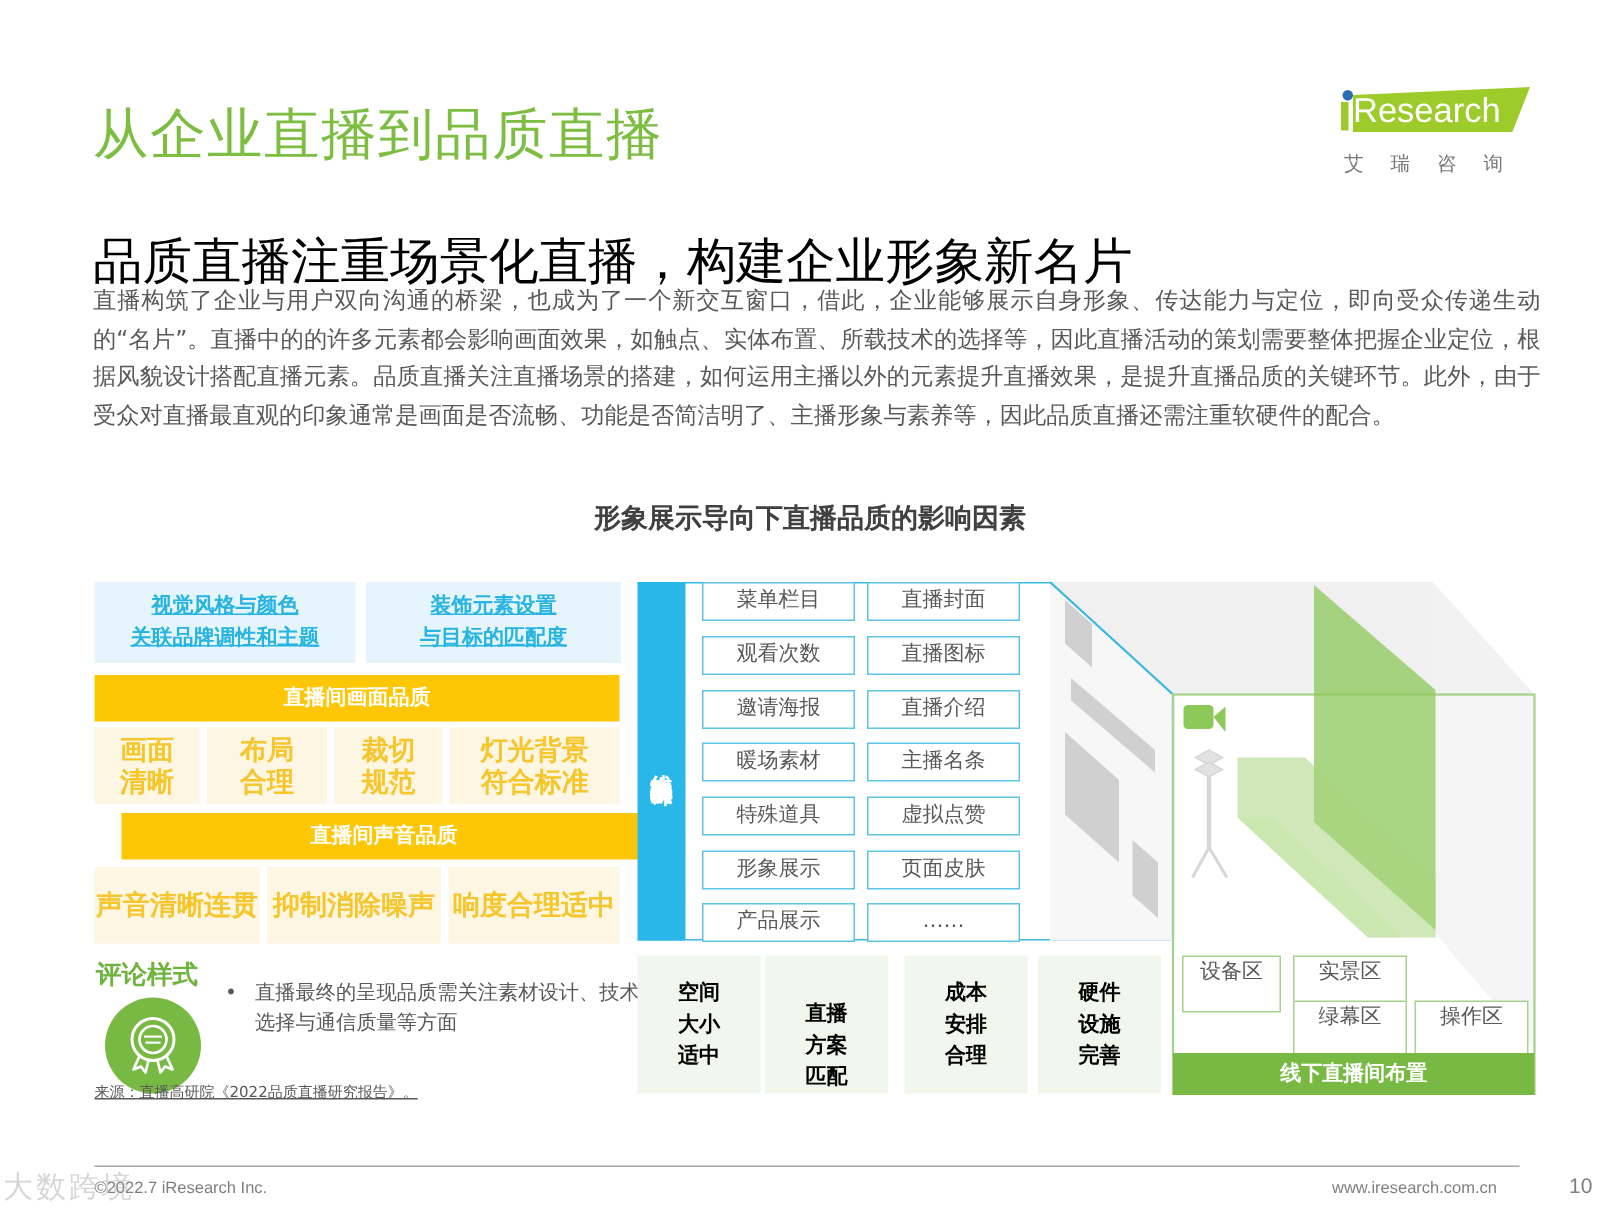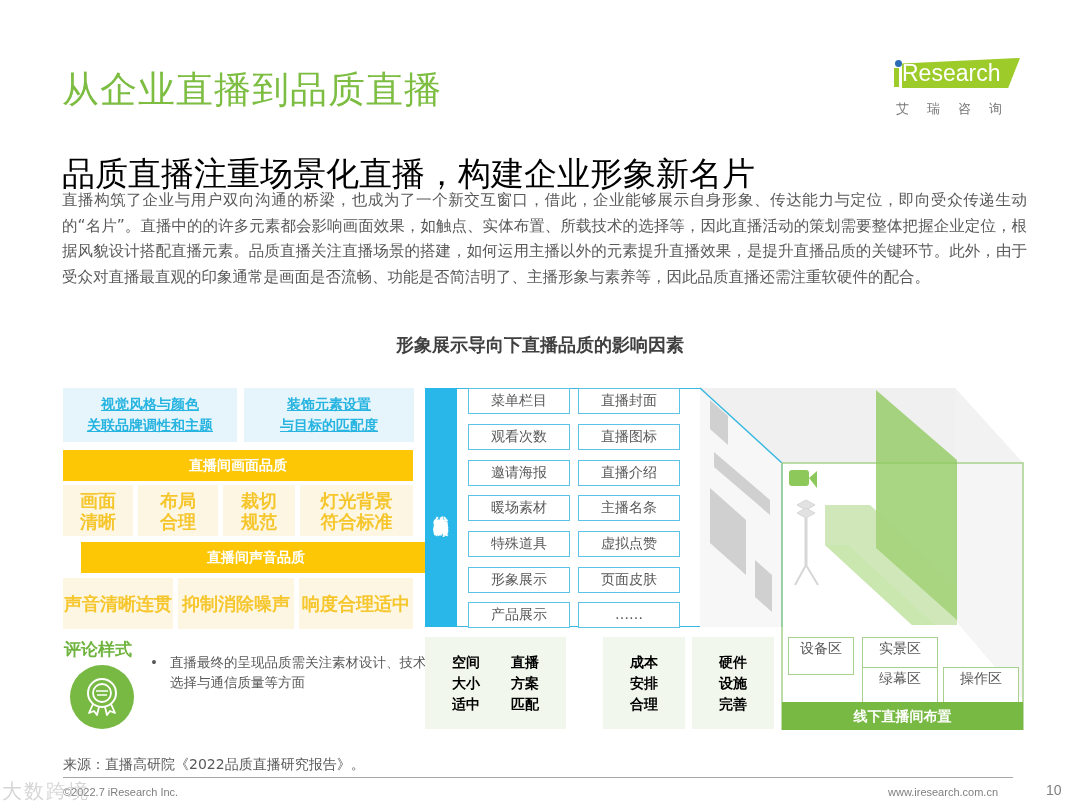--- a/index.html
+++ b/index.html
@@ -37,21 +37,21 @@
   .online-side { position: absolute; left: 425px; top: 388px; width: 32px; height: 239px; background: #29b6e8; color: #fff; font-weight: bold; font-size: 15px; line-height: 20px; text-align: center; display: flex; align-items: center; justify-content: center; writing-mode: vertical-rl; letter-spacing: 1px; }
   .online-item { position: absolute; width: 102px; height: 26px; border: 1.5px solid #5cc3e6; background: #fff; color: #595959; font-size: 14px; text-align: center; line-height: 23px; }
 
   .cell-g { position: absolute; top: 637px; width: 82px; height: 92px; background: #f1f7ec; color: #000000; font-weight: bold; font-size: 14px; line-height: 21px; text-align: center; display: flex; align-items: center; justify-content: center; }
 
   
   .room { position: absolute; left: 700px; top: 385px; width: 340px; height: 345px; }
   .zone { position: absolute; height: 38px; border: 1.5px solid #a9d18e; background: #fff; color: #595959; font-size: 14px; text-align: center; line-height: 21px; }
   .offline-bar { position: absolute; left: 782px; top: 702px; width: 241px; height: 28px; background: #78b943; color: #fff; font-weight: bold; font-size: 14px; text-align: center; line-height: 28px; }
 
-  .source { position: absolute; left: 63px; top: 756px; font-size: 14px; color: #595959; }
+  .source { position: absolute; left: 63px; top: 721px; font-size: 10px; color: #595959; text-decoration: underline; }
   .foot-line { position: absolute; left: 63px; top: 777px; width: 950px; height: 1px; background: #a6a6a6; }
   .copyright { position: absolute; left: 63px; top: 786px; font-size: 11px; color: #7f7f7f; font-family: "Liberation Sans", sans-serif; }
   .url { position: absolute; left: 888px; top: 786px; font-size: 11px; color: #7f7f7f; font-family: "Liberation Sans", sans-serif; }
   .pageno { position: absolute; left: 1046px; top: 782px; font-size: 14px; color: #7f7f7f; font-family: "Liberation Sans", sans-serif; }
   .watermark { position: absolute; left: 2px; top: 778px; font-size: 20px; color: rgba(180,180,180,0.55); letter-spacing: 2px; }
 </style>
 </head>
 <body>
 
 <div class="title">从企业直播到品质直播</div>
@@ -146,21 +146,21 @@
 <div class="online-item" style="left:468px; top:602px;">产品展示</div>
 <div class="online-item" style="left:578px; top:602px;">……</div>
 
 <div class="cell-g" style="left:425px;">
   <div>
       <div>空间</div>
       <div>大小</div>
       <div>适中</div>
     </div>
 </div>
-<div class="cell-g" style="left:484px;">
+<div class="cell-g" style="left:510px;align-items:flex-end;">
   <div>
       <div>直播</div>
       <div>方案</div>
       <div>匹配</div>
     </div>
 </div>
 <div class="cell-g" style="left:603px;">
   <div>
       <div>成本</div>
       <div>安排</div>

